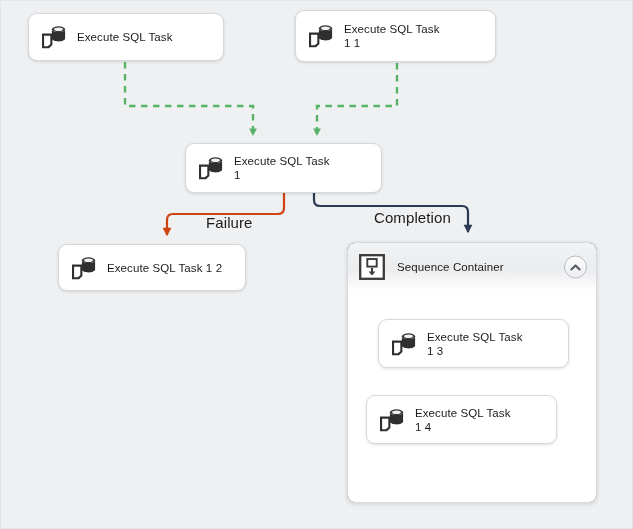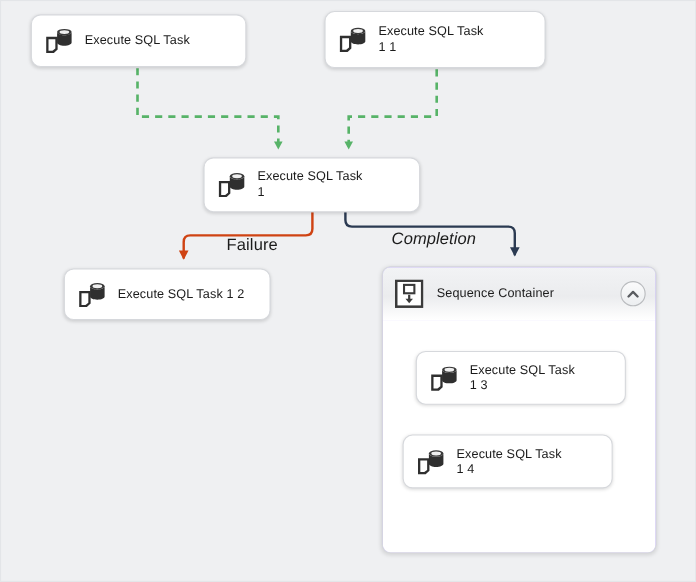--- a/index.html
+++ b/index.html
@@ -58,21 +58,21 @@
     height: 28px;
     flex: 0 0 30px;
     position: relative;
   }
   .sql-icon svg { display: block; }
 
   
   .seq-container {
     position: absolute;
     box-sizing: border-box;
-    background: #c4b5fd;
+    background: #737373;
     border: 1px solid #d6d8dc;
     border-radius: 8px;
     box-shadow: 0 1px 4px rgba(0,0,0,0.13);
     overflow: hidden;
   }
   .seq-header {
     position: relative;
     height: 48px;
     background: linear-gradient(to bottom, #f2f3f5 0%, #ebecee 55%, #ffffff 100%);
     display: flex;
@@ -141,21 +141,21 @@
     <path d="M 124 61 L 124 105 L 252 105 L 252 134" fill="none" stroke="#57b368" stroke-width="2.4" stroke-dasharray="6.5,5.5" marker-end="url(#ah-success)"></path>
 
     <path d="M 396 62 L 396 105 L 316 105 L 316 134" fill="none" stroke="#57b368" stroke-width="2.4" stroke-dasharray="6.5,5.5" marker-end="url(#ah-success)"></path>
 
     <path d="M 283 192 L 283 207 Q 283 213 277 213 L 172 213 Q 166 213 166 219 L 166 234" fill="none" stroke="#cf4313" stroke-width="2.2" marker-end="url(#ah-failure)"></path>
 
     <path d="M 313 192 L 313 199 Q 313 205 319 205 L 461 205 Q 467 205 467 211 L 467 231" fill="none" stroke="#2b3a52" stroke-width="2.2" marker-end="url(#ah-completion)"></path>
   </svg>
 
   <div class="edge-label" style="left:205px; top:213px;">Failure</div>
-  <div class="edge-label" style="left:355px; top:208px;font-style:italic;">Completion</div>
+  <div class="edge-label" style="left:373px; top:208px;">Completion</div>
 
   <div class="task" style="left:27px; top:12px; width:196px; height:48px;">
     <span class="sql-icon">
       <svg width="30" height="28" viewBox="0 0 30 28">
         <ellipse cx="20.5" cy="6.2" rx="6.6" ry="2.9" fill="#3a3a3a"></ellipse>
         <path d="M 13.9 6.2 L 13.9 15.6 C 13.9 17.2 16.9 18.5 20.5 18.5 C 24.1 18.5 27.1 17.2 27.1 15.6 L 27.1 6.2 C 27.1 7.8 24.1 9.1 20.5 9.1 C 16.9 9.1 13.9 7.8 13.9 6.2 Z" fill="#2f2f2f"></path>
         <ellipse cx="20.5" cy="6.2" rx="4.4" ry="1.8" fill="#ffffff" opacity="0.92"></ellipse>
         <path d="M 4.0 10.5 L 14.4 10.5 L 14.4 22.0 L 11.0 25.2 L 4.0 25.2 Z" fill="#2f2f2f"></path>
         <path d="M 6.1 12.7 L 12.3 12.7 L 12.3 21.2 L 9.7 23.2 L 6.1 23.2 Z" fill="#ffffff"></path>
       </svg>

